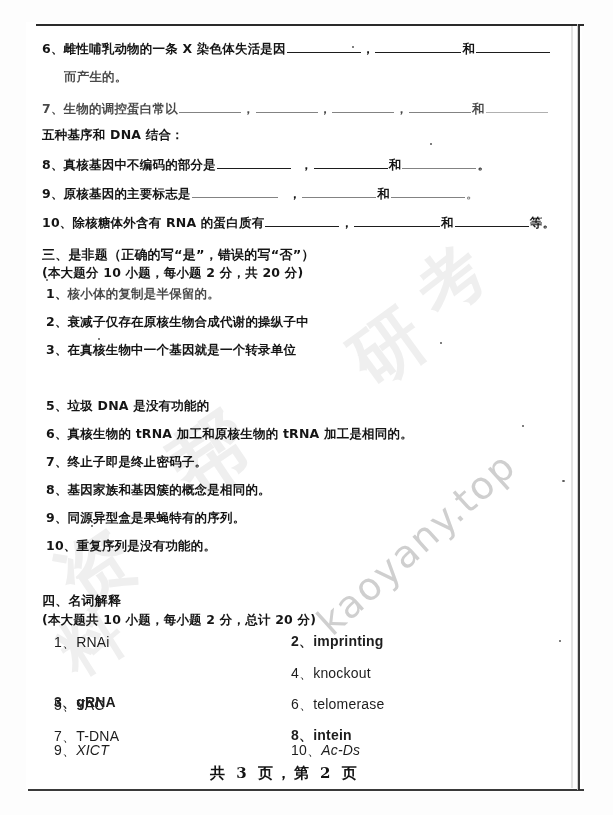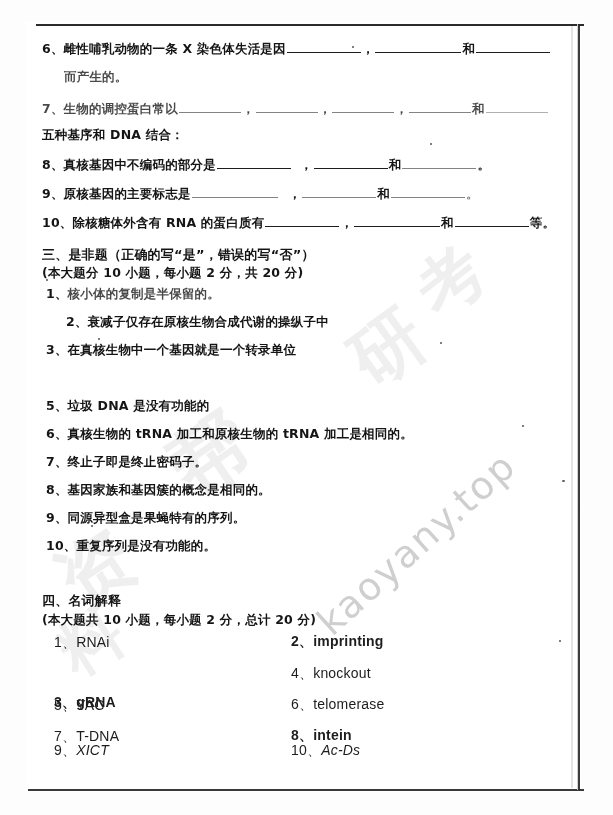--- a/index.html
+++ b/index.html
@@ -206,21 +206,21 @@
     <div class="line q-line" style="left:42px; top:214px;">
       <span>10、</span><span>除核糖体外含有 RNA 的蛋白质有</span><span class="blank lg"></span><span>，</span><span class="blank xl"></span><span>和</span><span class="blank lg"></span><span>等。</span>
     </div>
 
     <div class="line sec-head" style="left:42px; top:246px;">三、是非题（正确的写“是”，错误的写“否”）</div>
     <div class="line sec-sub" style="left:42px; top:265px;">(本大题分 10 小题，每小题 2 分，共 20 分)</div>
 
     <div class="line q-line" style="left:46px; top:286px;">
       <span>1、</span><span class="fade">核小体的复制是半保留的。</span>
     </div>
-    <div class="line q-line" style="left:46px; top:314px;margin-left:20px;">
+    <div class="line q-line" style="left:46px; top:314px;">
       <span>2、</span><span>衰减子仅存在原核生物合成代谢的操纵子中</span>
     </div>
     <div class="line q-line" style="left:46px; top:342px;">
       <span>3、</span><span>在真核生物中一个基因就是一个转录单位</span>
     </div>
     <div class="line q-line" style="left:46px; top:398px;">
       <span>5、</span><span>垃圾 DNA 是没有功能的</span>
     </div>
     <div class="line q-line" style="left:46px; top:426px;">
       <span>6、</span><span>真核生物的 tRNA 加工和原核生物的 tRNA 加工是相同的。</span>
@@ -269,20 +269,21 @@
       <span>8、</span><span>intein</span>
     </div>
 
     <div class="line term ital" style="left:46px; top:742px;">
       <span style="font-style:normal">9、</span><span>XICT</span>
     </div>
     <div class="line term ital" style="left:283px; top:742px;">
       <span style="font-style:normal">10、</span><span>Ac-Ds</span>
     </div>
 
+    <div class="line footer" style="left:210px; top:764px;">共 3 页，第 2 页</div>
 
   </div>
 
   <div class="speck" style="left:352px; top:46px; width:2px; height:2px;"></div>
   <div class="speck" style="left:430px; top:143px; width:2px; height:2px;"></div>
   <div class="speck" style="left:46px; top:279px; width:2px; height:2px;"></div>
   <div class="speck" style="left:98px; top:338px; width:2px; height:2px;"></div>
   <div class="speck" style="left:440px; top:342px; width:2px; height:2px;"></div>
   <div class="speck" style="left:522px; top:425px; width:2px; height:2px;"></div>
   <div class="speck" style="left:91px; top:525px; width:2px; height:2px;"></div>

